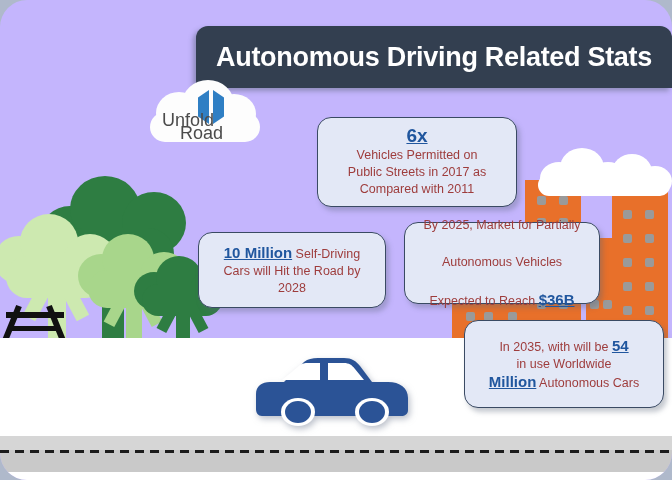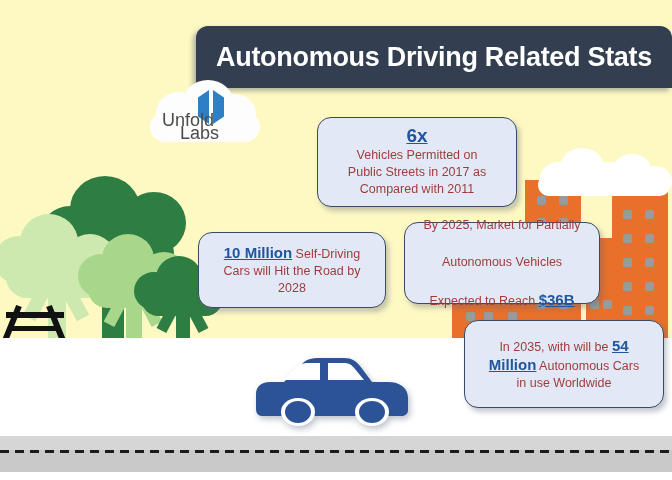--- a/index.html
+++ b/index.html
@@ -2,21 +2,21 @@
 <html><head>
 <meta charset="utf-8">
 <style>
   html,body{margin:0;padding:0;}
   body{
     width:672px;height:480px;overflow:hidden;
     font-family:"Liberation Sans",sans-serif;
     background:#afb9cb;
     position:relative;
   }
-  #stage{position:absolute;inset:0;width:672px;height:480px;overflow:hidden;background:#fef9c3;}
+  #stage{position:absolute;inset:0;width:672px;height:480px;overflow:hidden;background:#c4b5fd;border-radius:27px;}
 
   
   .ground{position:absolute;left:0;width:672px;background:#ffffff;}
   #ground-white{top:338px;height:98px;}
   #road{position:absolute;left:0;top:436px;width:672px;height:36px;background:#c9c9c9;}
   #road-top{position:absolute;left:0;top:436px;width:672px;height:14px;background:#d6d6d6;}
   #road-dash{position:absolute;left:0;top:450px;width:672px;height:3px;
      background:repeating-linear-gradient(to right,#1b1b1b 0px,#1b1b1b 9px,transparent 9px,transparent 15px);}
   #road-bottom{position:absolute;left:0;top:472px;width:672px;height:8px;background:#ffffff;}
 
@@ -214,21 +214,21 @@
     <div class="cloudpart c1"></div>
     <div class="cloudpart c2"></div>
     <div class="cloudpart c3"></div>
     <div class="cloudpart cbase"></div>
     <div id="logo-mark">
       <div class="hex hexL"></div>
       <div class="hex hexR"></div>
     </div>
     <div id="logo-text">
       <span class="l1">Unfold</span>
-      <span class="l2">Labs</span>
+      <span class="l2">Road</span>
     </div>
   </div>
 
   <div class="statbox" id="box-6x">
       <span class="line"><span class="big">6x</span></span>
       <span class="line"><span>Vehicles Permitted on</span></span>
       <span class="line"><span>Public Streets in 2017  as</span></span>
       <span class="line"><span>Compared with 2011</span></span>
     </div>
   <div class="statbox" id="box-10m">
@@ -236,17 +236,17 @@
       <span class="line"><span>Cars will Hit the Road by</span></span>
       <span class="line"><span>2028</span></span>
     </div>
   <div class="statbox" id="box-36b">
       <span class="line"><span>By 2025, Market for  Partially</span></span>
       <span class="line"><span>Autonomous  Vehicles</span></span>
       <span class="line"><span>Expected to Reach </span><span class="mid">$36B</span></span>
     </div>
   <div class="statbox" id="box-54m">
       <span class="line"><span>In 2035, with will be </span><span class="mid">54</span></span>
+      <span class="line"><span>in use Worldwide</span></span>
       <span class="line"><span class="mid">Million</span><span> Autonomous Cars</span></span>
-      <span class="line"><span>in use Worldwide</span></span>
     </div>
 
 </div>
 
 </body></html>

